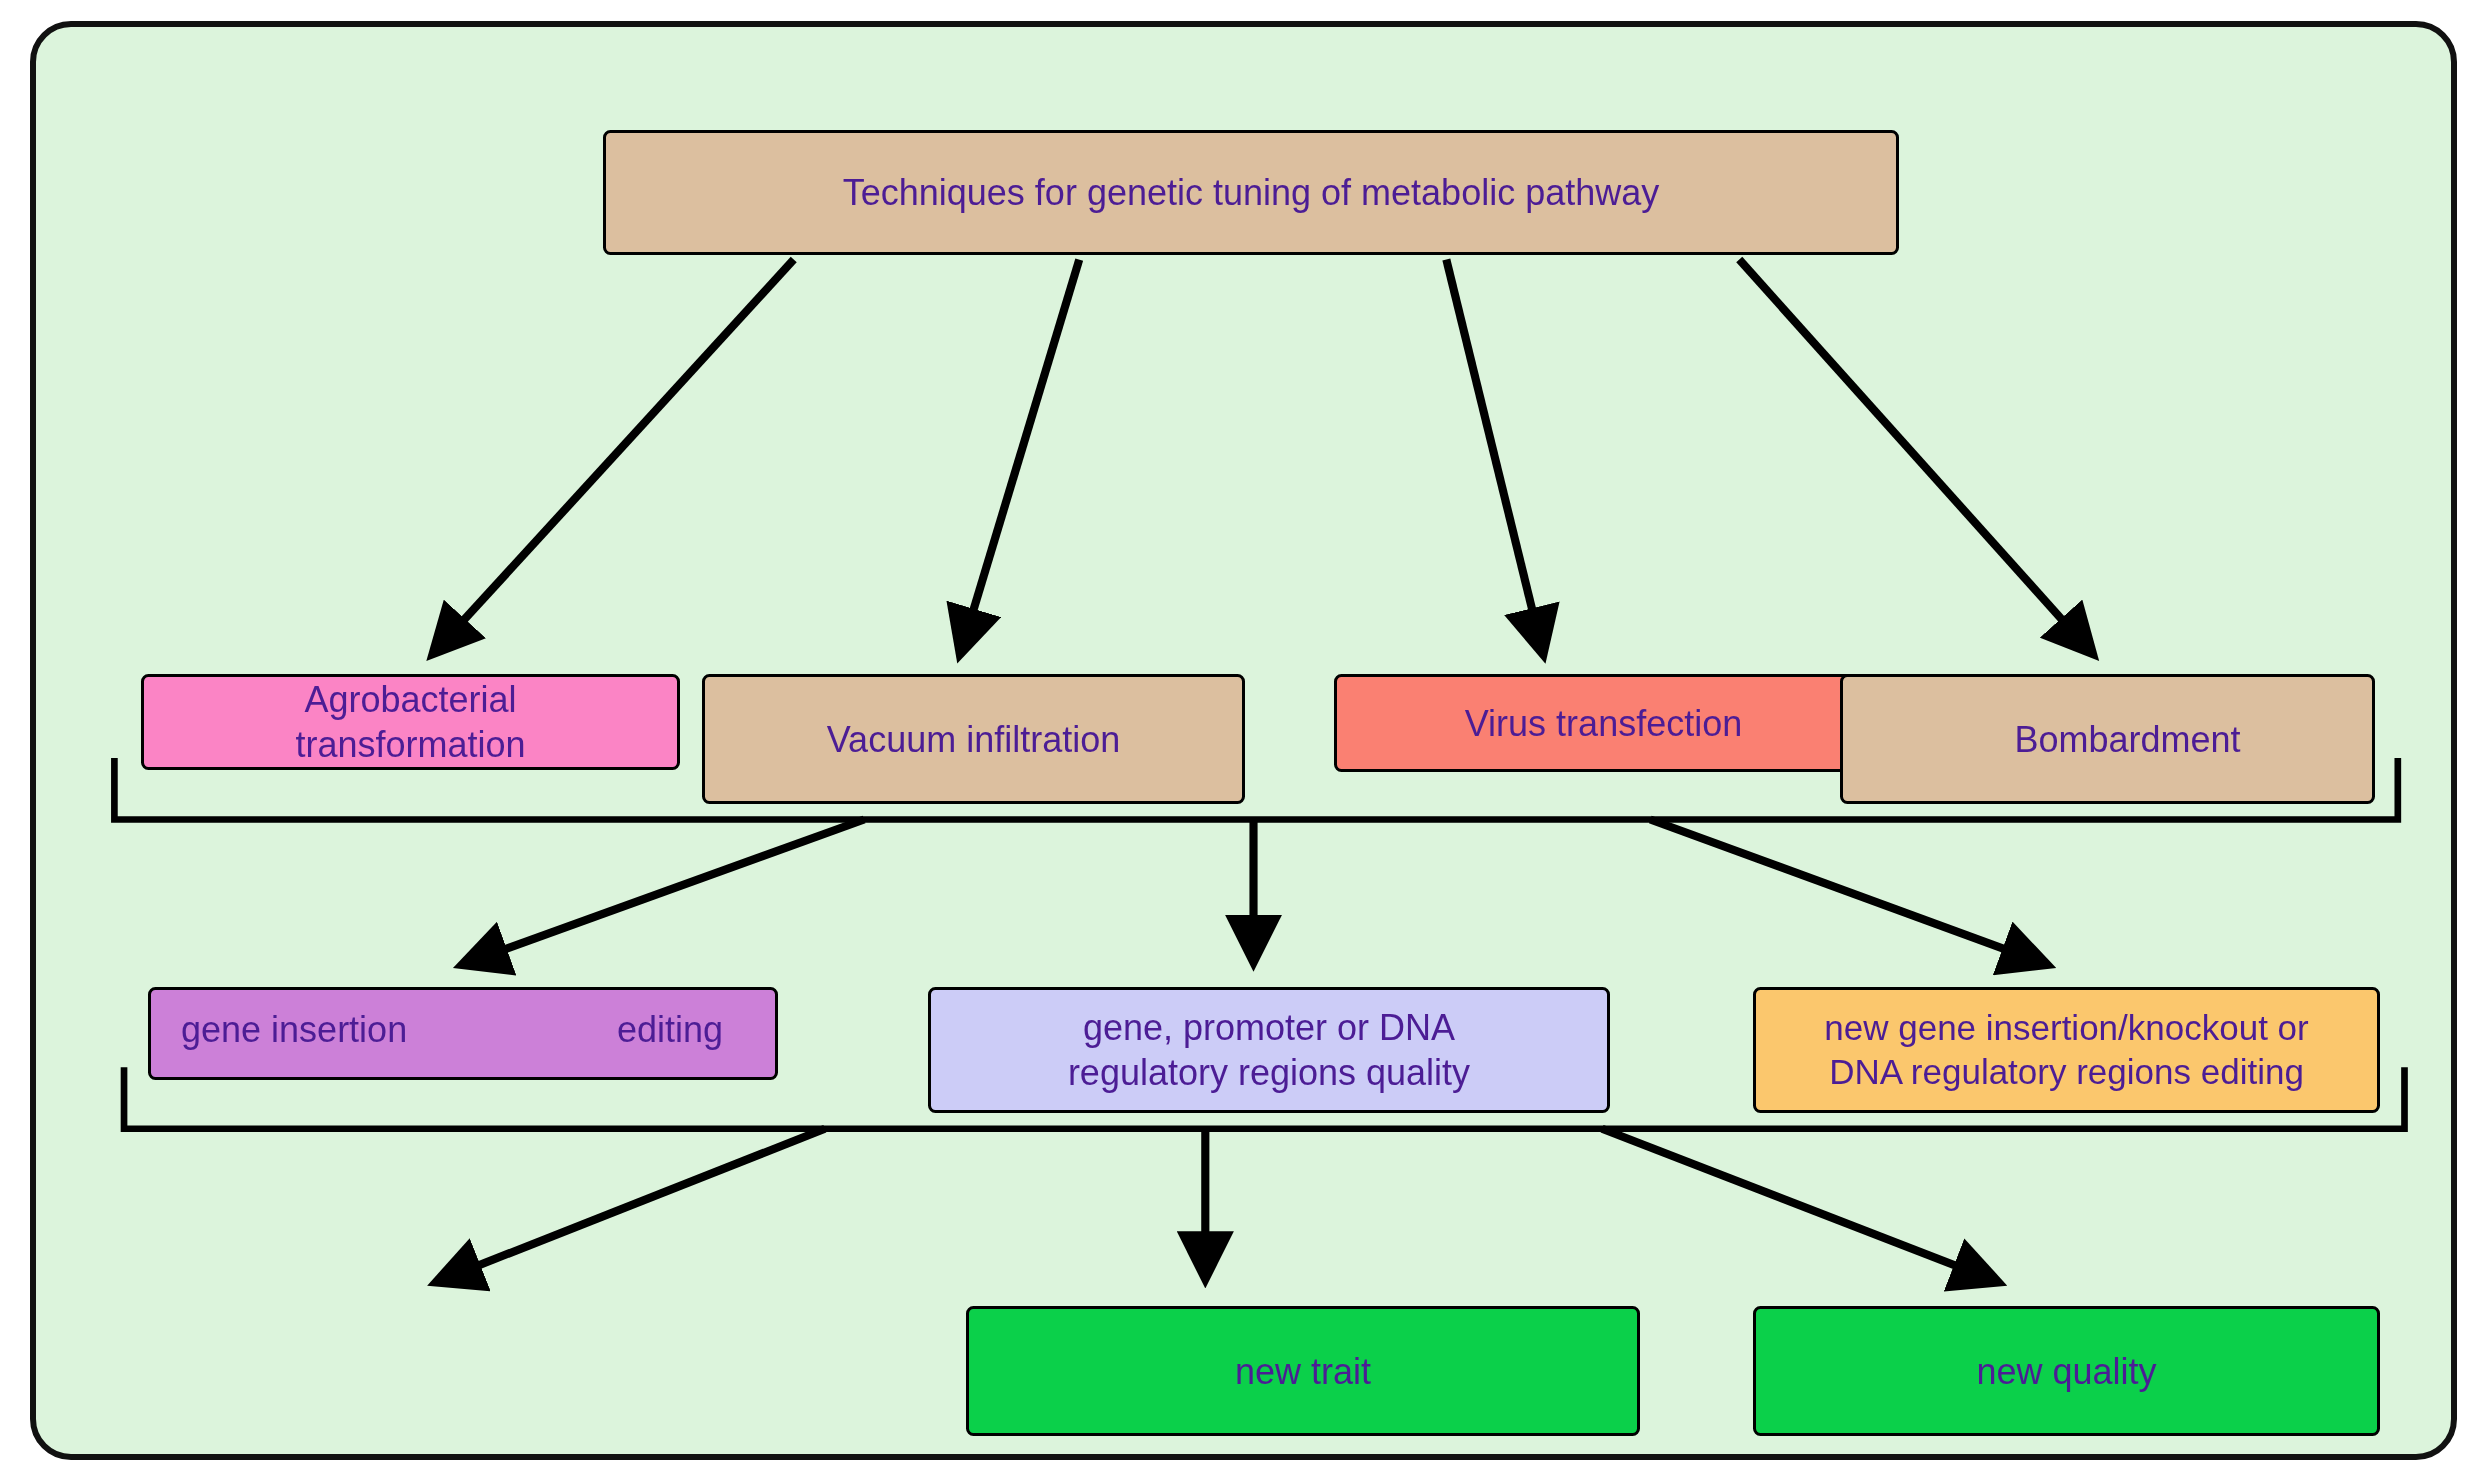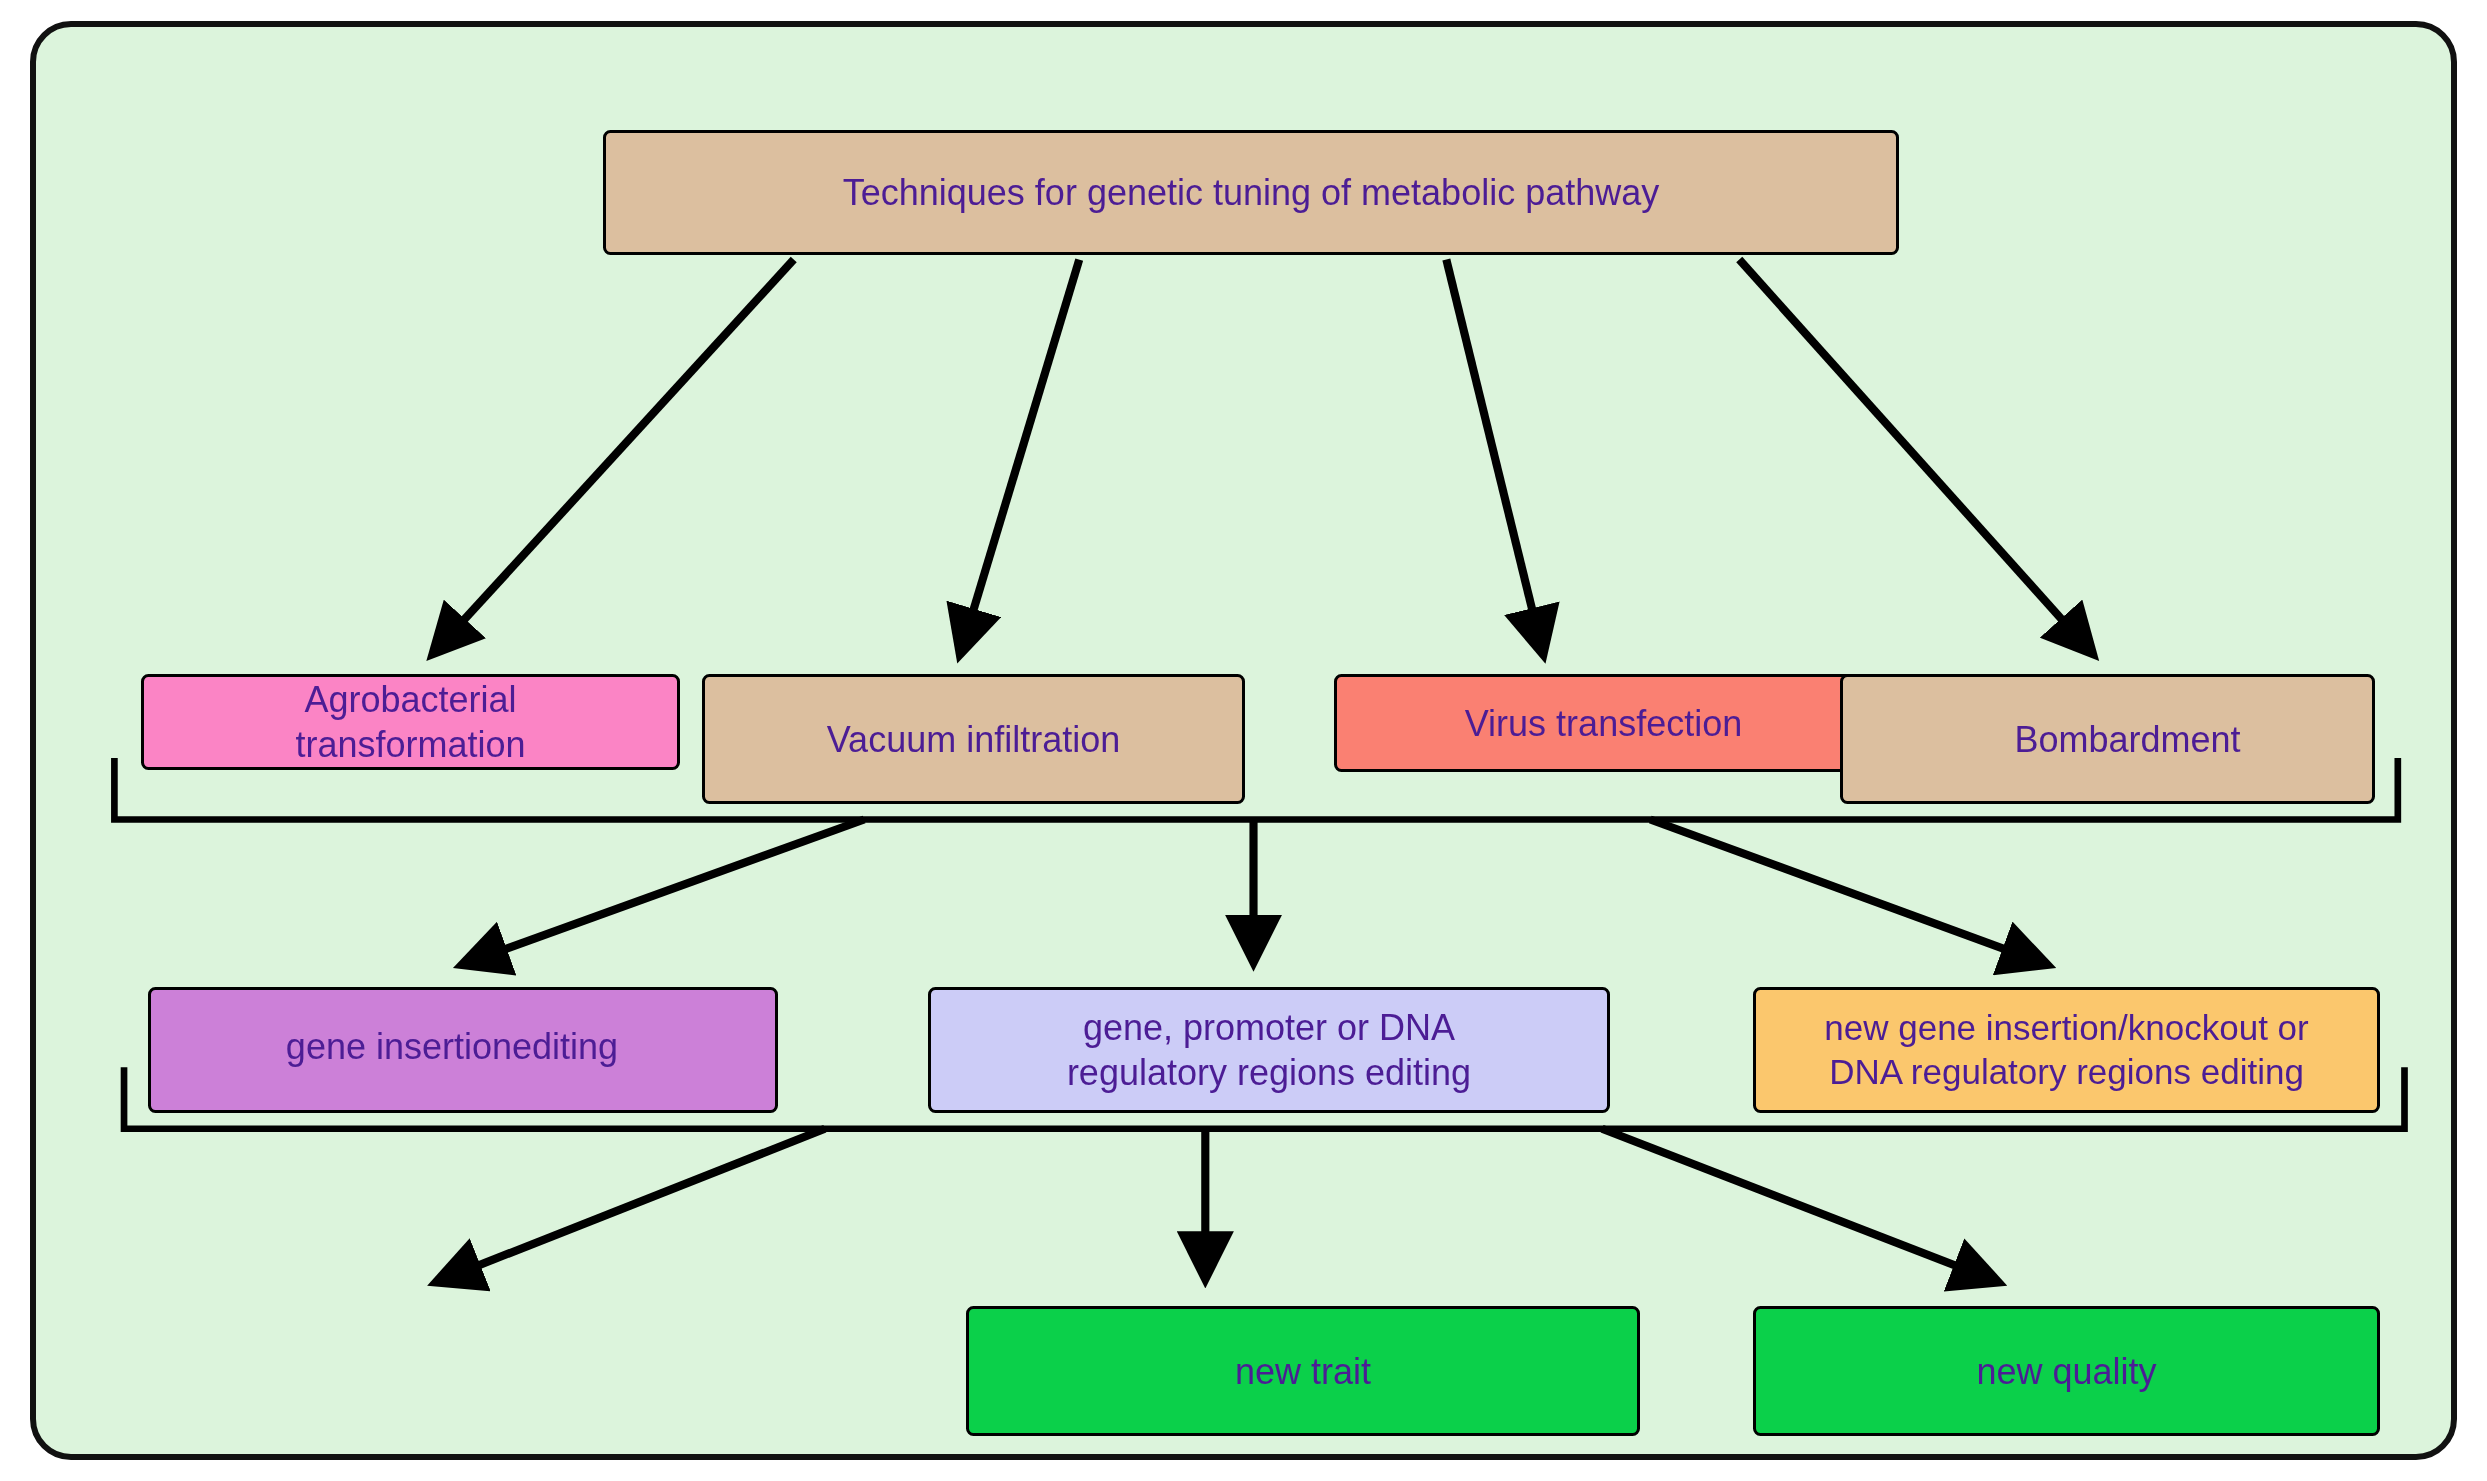--- a/index.html
+++ b/index.html
@@ -39,22 +39,22 @@
     font-size: 36px;
     line-height: 1.25;
     white-space: pre-line;
     z-index: 2;
   }
   #title-box    { left: 603px;  top: 130px;  width: 1296px; height: 125px; }
   #box-agro     { left: 141px;  top: 674px;  width: 539px;  height: 96px; }
   #box-vacuum   { left: 702px;  top: 674px;  width: 543px;  height: 130px; }
   #box-virus    { left: 1334px; top: 674px;  width: 539px;  height: 98px; }
   #box-bombard  { left: 1840px; top: 674px;  width: 535px;  height: 130px; }
-  #box-insertion{ left: 148px;  top: 987px; width: 630px;  height: 126px;
-                  justify-content: center; padding: 0 52px 8px 30px; }
+  #box-insertion{ left: 148px;  top: 987px; width: 630px;  height: 93px;
+                  justify-content: space-between; padding: 0 52px 8px 30px; }
   #box-editing  { left: 928px; top: 987px; width: 682px;  height: 126px; }
   #box-newgene  { left: 1753px; top: 987px; width: 627px;  height: 126px; font-size: 35px; }
   #box-property { left: 142px;  top: 1306px; width: 627px;  height: 130px; }
   #box-trait    { left: 928px; top: 1306px; width: 674px;  height: 130px; margin-left: 38px; }
   #box-quality  { left: 1753px; top: 1306px; width: 627px;  height: 130px; }
 </style>
 </head>
 <body>
 
 <div class="viewport">
@@ -90,20 +90,20 @@
 transformation</div>
   <div class="box" id="box-vacuum" style="background: rgb(220, 191, 159);">Vacuum infiltration</div>
   <div class="box" id="box-virus" style="background: rgb(250, 128, 114);">Virus transfection</div>
   <div class="box" id="box-bombard" style="background: rgb(220, 191, 159); padding-left: 40px;">Bombardment</div>
 
   <div class="box" id="box-insertion" style="background: rgb(204, 128, 216);">
     <span>gene insertion</span>
     <span>editing</span>
   </div>
   <div class="box" id="box-editing" style="background: rgb(204, 204, 247);">gene, promoter or DNA
-regulatory regions editing</div>
+regulatory regions quality</div>
   <div class="box" id="box-newgene" style="background: rgb(251, 199, 109);">new gene insertion/knockout or
 DNA regulatory regions editing</div>
 
   <div class="box" id="box-trait" style="background: rgb(11, 208, 74);">new trait</div>
   <div class="box" id="box-quality" style="background: rgb(11, 208, 74);">new quality</div>
 </div>
 
 
 </body></html>

